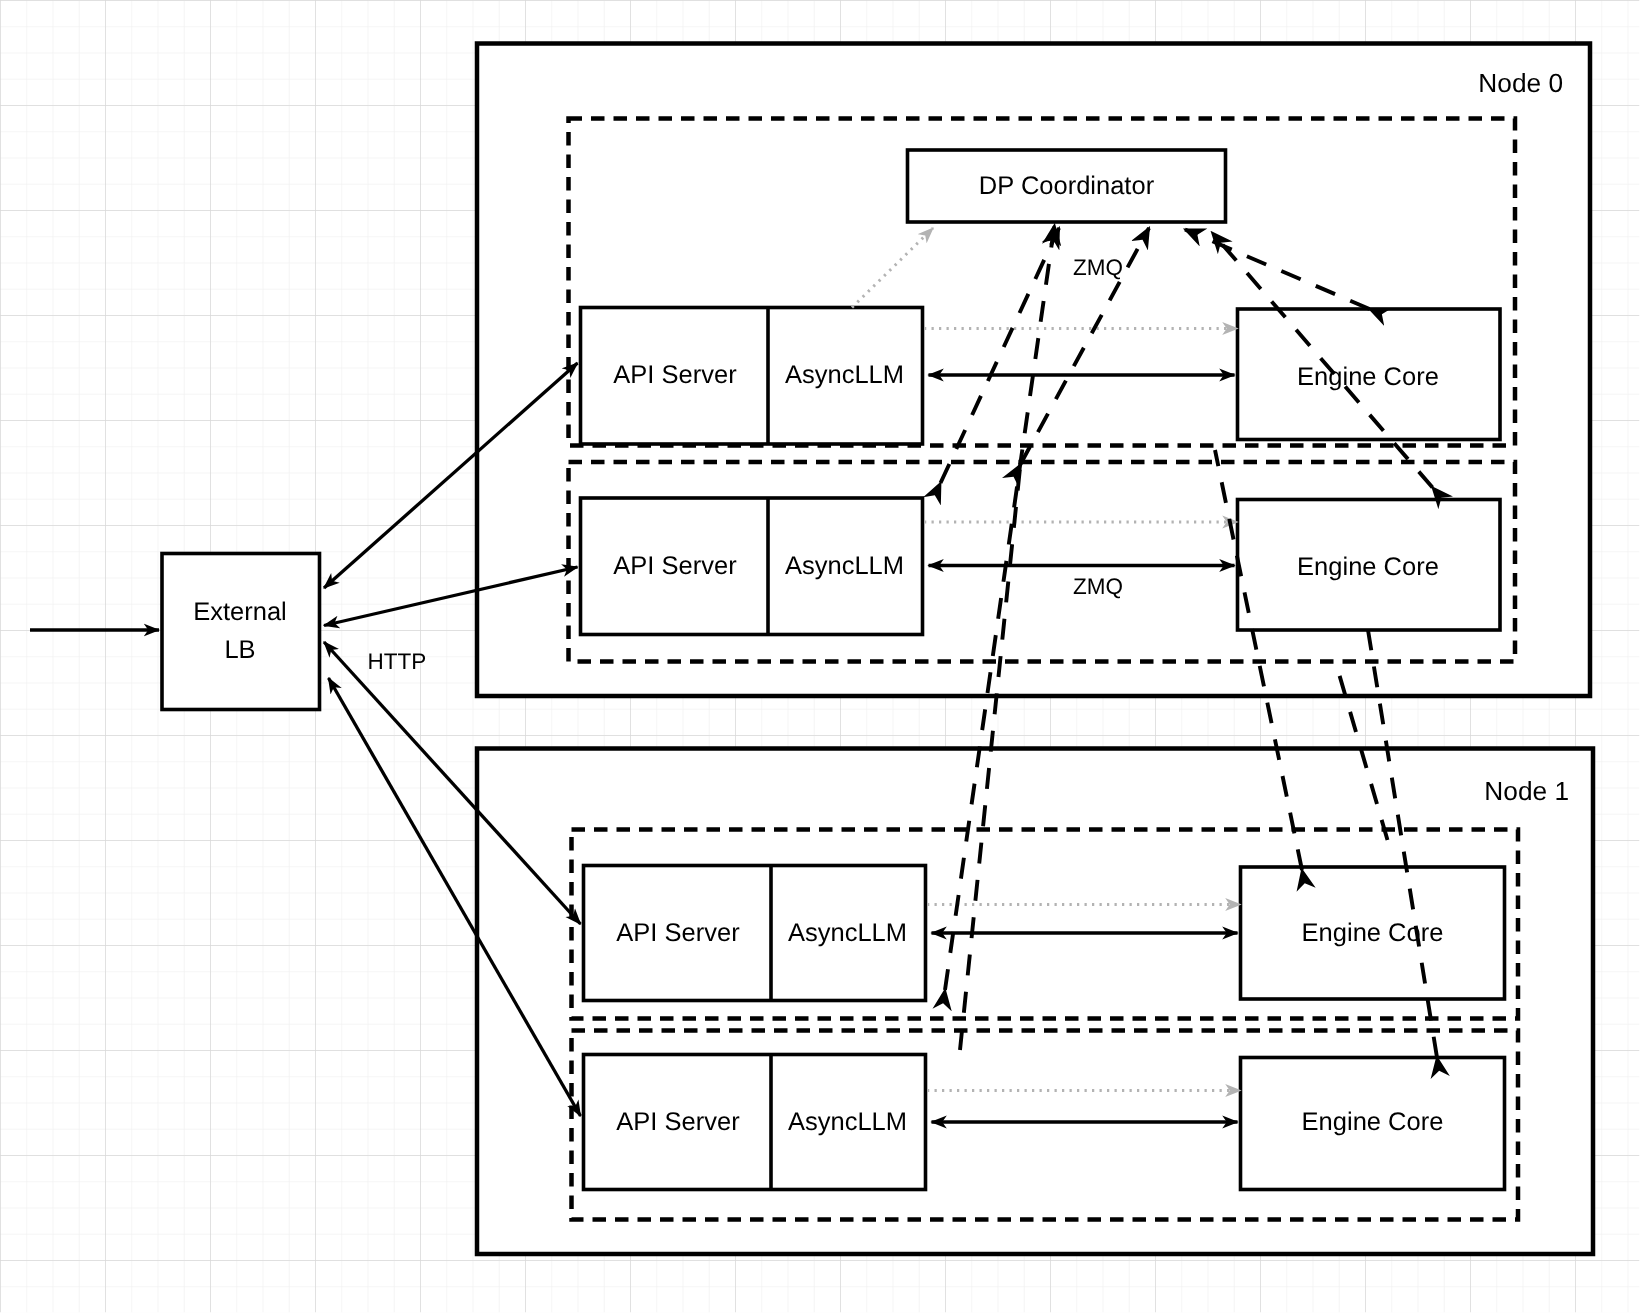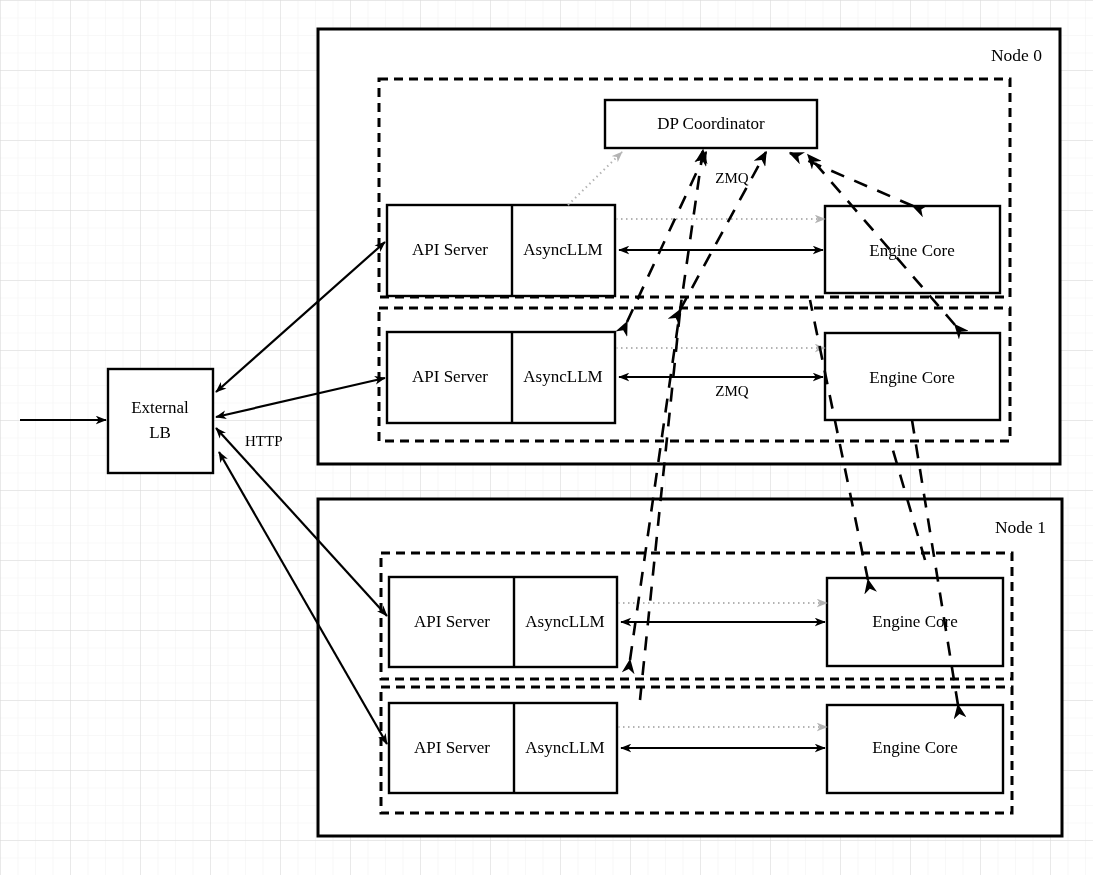--- a/index.html
+++ b/index.html
@@ -1,18 +1,18 @@
 <!DOCTYPE html>
 <html><head>
 <meta charset="utf-8">
 <style>
   html,body{margin:0;padding:0;background:#ffffff;}
   body{width:1093px;height:875px;overflow:hidden;
        font-family:"Liberation Sans","DejaVu Sans",sans-serif;}
-  #canvas{position:relative;width:1093px;height:817px;font-family:Liberation Serif, serif;}
+  #canvas{position:relative;width:1093px;height:817px;}
   svg{display:block;}
   .grid-minor{stroke:#f2f2f2;stroke-width:1;}
   .grid-major{stroke:#d9d9d9;stroke-width:1;}
   .node-box{fill:#ffffff;stroke:#000000;stroke-width:3;}
   .dash-box{fill:none;stroke:#000000;stroke-width:3;stroke-dasharray:9 6;}
   .solid-box{fill:#ffffff;stroke:#000000;stroke-width:2.4;}
   .divider{stroke:#000000;stroke-width:2.4;}
   .lbl{font-size:17px;fill:#000;dominant-baseline:middle;}
   .lbl-node{font-size:17.5px;fill:#000;}
   .lbl-small{font-size:15px;fill:#000;}

